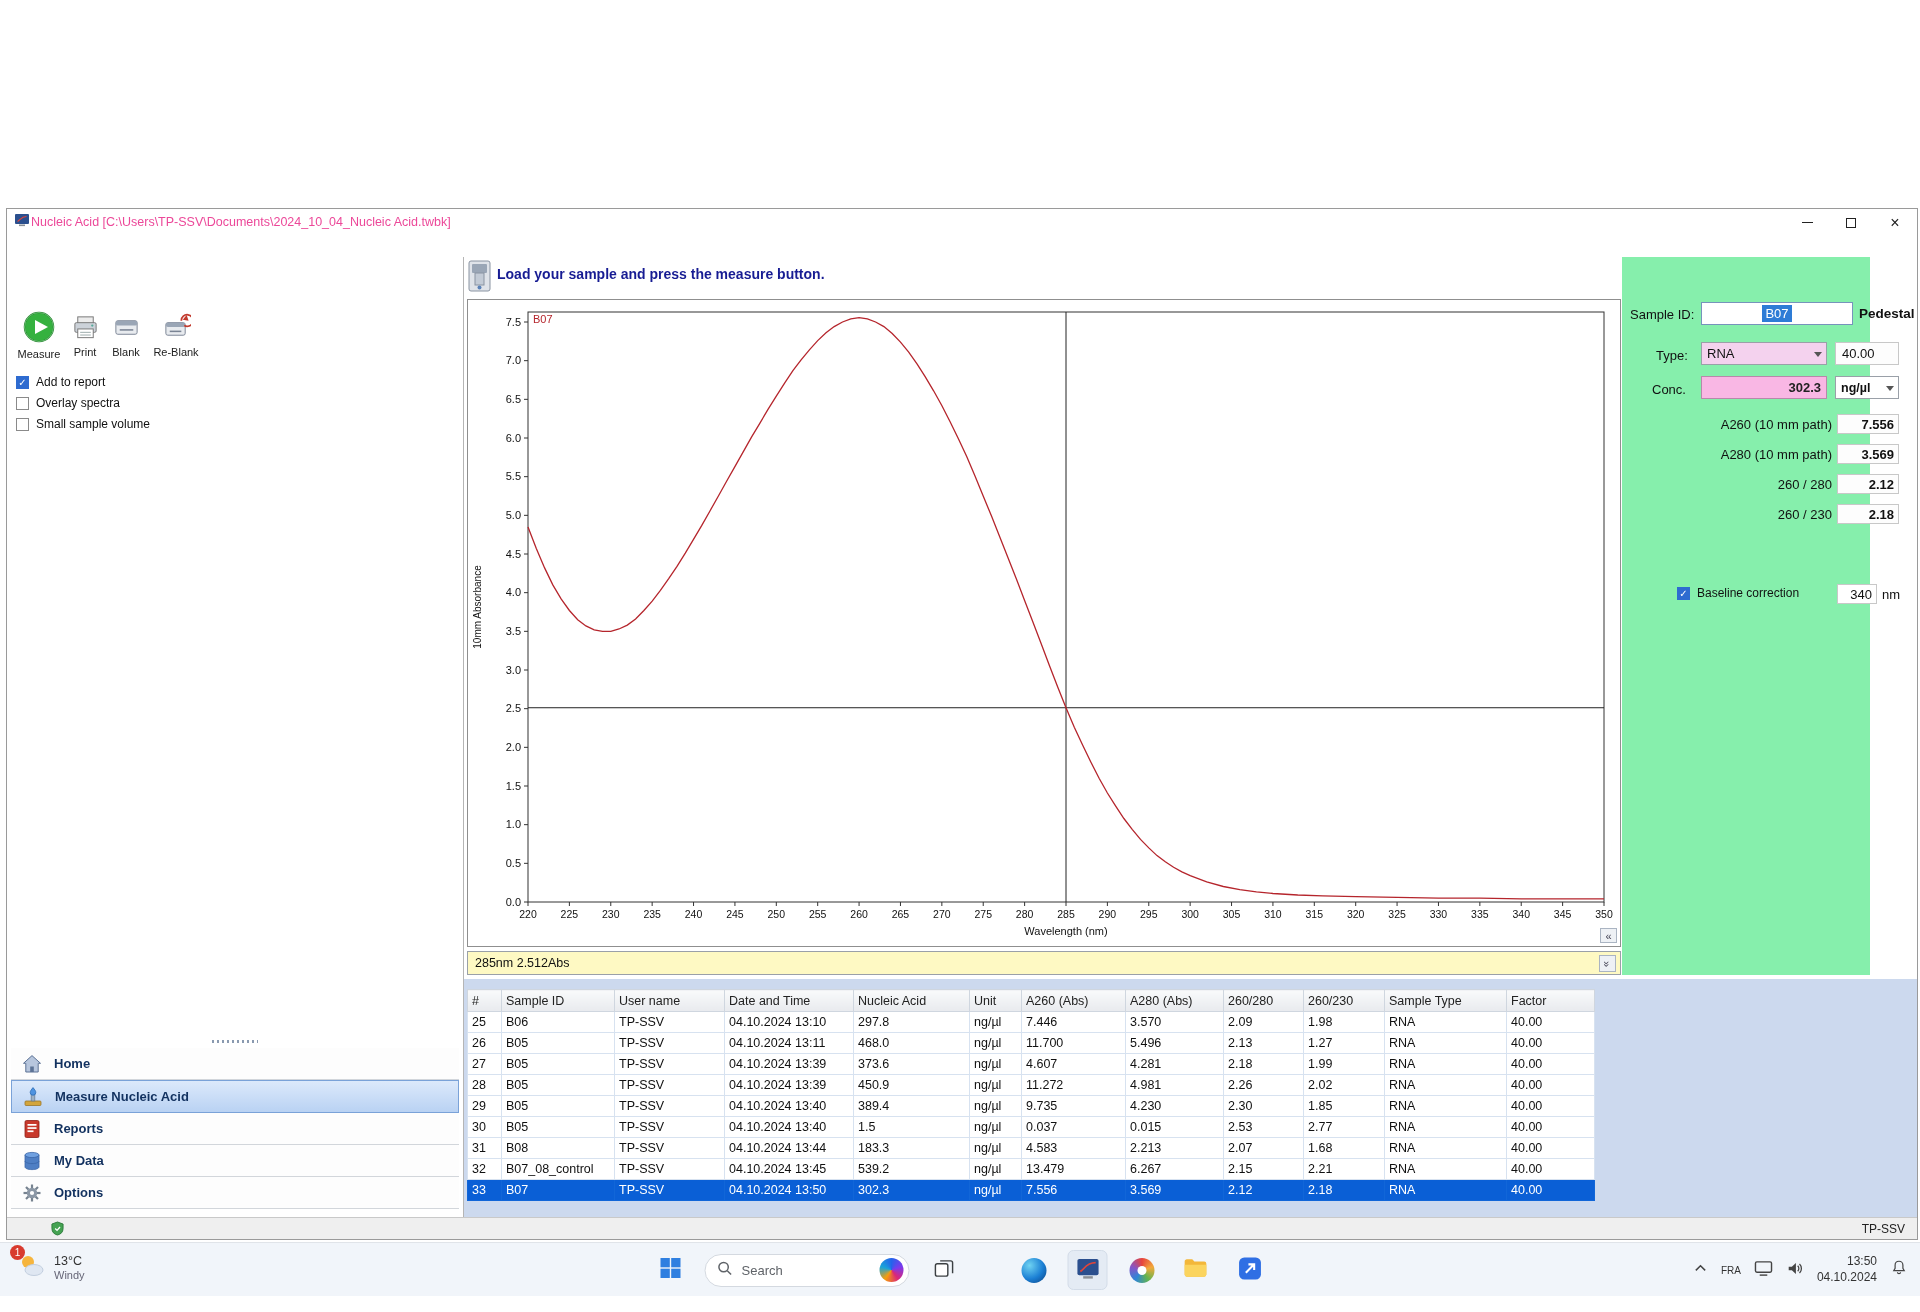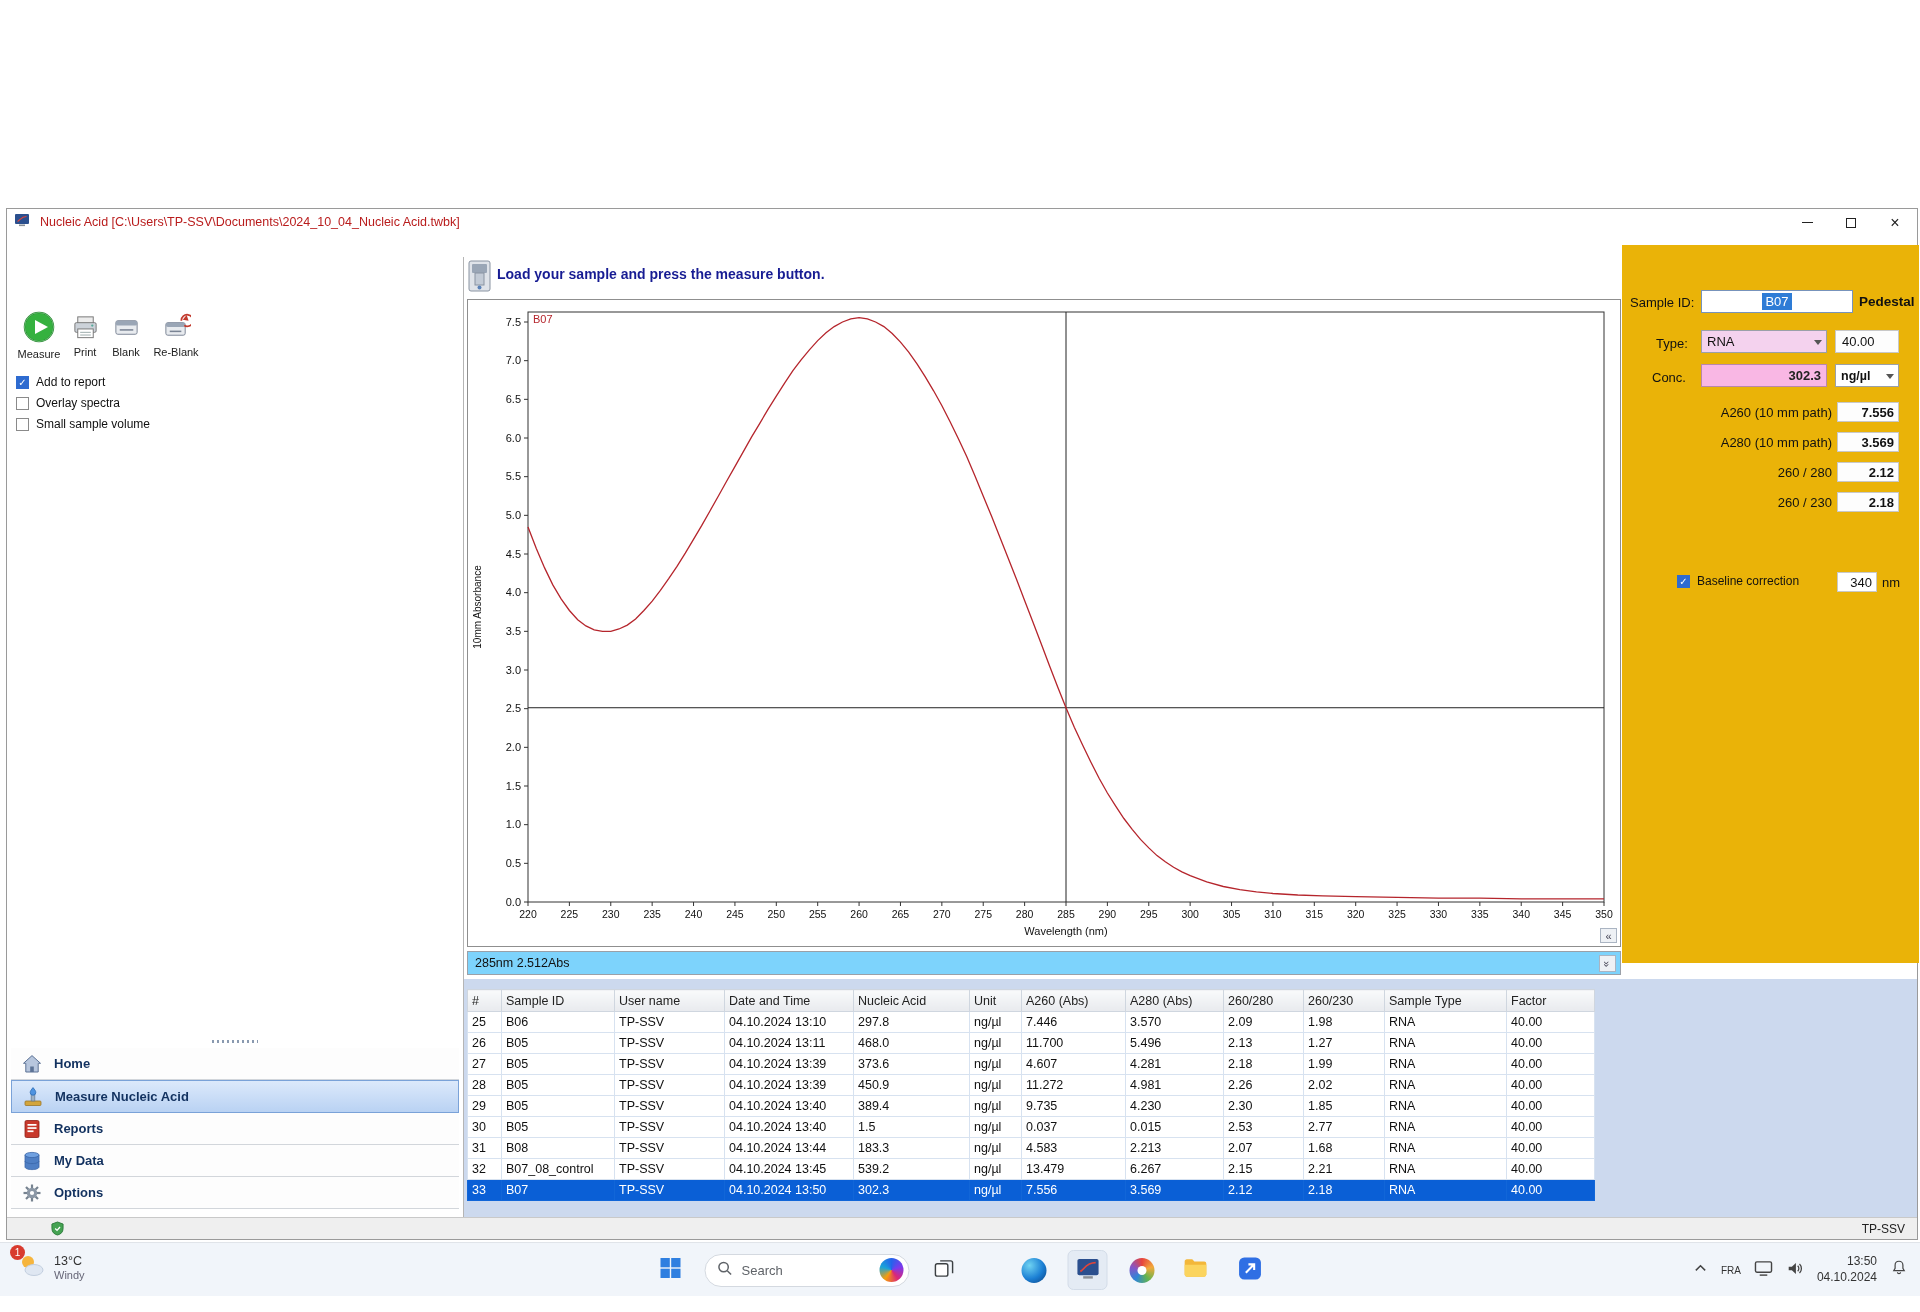--- a/index.html
+++ b/index.html
@@ -2,21 +2,21 @@
 <html><head>
 <meta charset="utf-8">
 <style>
 *{box-sizing:border-box;margin:0;padding:0}
 html,body{width:1920px;height:1312px}
 body{background:#fff;font-family:"Liberation Sans",sans-serif;position:relative;overflow:hidden;color:#111}
 
 
 #window{position:absolute;left:6px;top:208px;width:1912px;height:1032px;border:1px solid #9a9a9a;background:#fff}
 .titlebar{position:absolute;left:0;top:0;right:0;height:26px;background:#fff;display:flex;align-items:center;padding-left:7px}
-.title-text{font-size:12.5px;color:#b91c1c;margin-left:10px;white-space:nowrap}
+.title-text{font-size:12.5px;color:#ec4899;margin-left:1px;white-space:nowrap}
 .win-controls{position:absolute;right:0;top:0;height:27px;display:flex}
 .win-btn{width:44px;height:27px;display:flex;align-items:center;justify-content:center;color:#222;cursor:default}
 .minbar{width:11px;height:1px;background:#222}
 .maxbox{width:10px;height:10px;border:1px solid #222}
 .closex{font-size:16px;line-height:10px}
 .menubar{position:absolute;left:0;top:26px;right:0;height:22px;display:flex;align-items:center;padding-left:4px;background:#fff;border-bottom:1px solid #ececec}
 .menu-item{font-size:12.5px;color:#222;padding:2px 9px}
 
 
 .left-panel{position:absolute;left:0;top:48px;width:457px;bottom:22px;background:#fff;border-right:1px solid #b5b5b5}
@@ -38,26 +38,26 @@
 .nav-expander{position:absolute;left:432px;top:990px;width:18px;height:16px;font-size:13px;color:#33507c;display:flex;align-items:center;justify-content:center}
 
 
 .msg-icon{position:absolute;left:460px;top:50px}
 .msg-text{position:absolute;left:490px;top:57px;font-size:14px;font-weight:bold;color:#171c93;white-space:nowrap}
 
 
 #chart-box{position:absolute;left:460px;top:90px;width:1154px;height:648px;border:1px solid #8f8f8f;background:#fff}
 #spectrum-svg{display:block}
 .chart-corner-btn{position:absolute;right:3px;bottom:3px;width:17px;height:15px;border:1px solid #aab4c2;background:#eef1f5;font-size:11px;color:#445;display:flex;align-items:center;justify-content:center}
-.readout-bar{position:absolute;left:460px;top:742px;width:1154px;height:24px;border:1px solid #9aa0a8;background:#7dd3fc;display:flex;align-items:center;padding-left:7px;font-size:12.5px;color:#111}
+.readout-bar{position:absolute;left:460px;top:742px;width:1154px;height:24px;border:1px solid #9aa0a8;background:#fef9c3;display:flex;align-items:center;padding-left:7px;font-size:12.5px;color:#111}
 .readout-btn{position:absolute;right:4px;top:3px;width:17px;height:17px;border:1px solid #aab4c2;background:#eef1f5;display:flex;align-items:center;justify-content:center;font-size:11px;color:#445}
 .readout-btn span{display:inline-block;transform:rotate(90deg)}
 
 
-.right-panel{position:absolute;left:1615px;top:36px;width:297px;height:718px;background:#eab308}
+.right-panel{position:absolute;left:1615px;top:48px;width:248px;height:718px;background:#86efac}
 .rp-label{position:absolute;font-size:13px;color:#111;white-space:nowrap}
 .rp-label-r{position:absolute;font-size:13px;color:#111;white-space:nowrap;text-align:right;width:200px}
 .sample-id-input{position:absolute;left:79px;top:45px;width:152px;height:23px;border:1px solid #7793bb;background:#fff;display:flex;align-items:center;justify-content:center}
 .sample-id-input .sel{background:#2e7cd6;color:#fff;font-size:13px;padding:1px 3px}
 .pedestal{position:absolute;left:237px;top:49px;font-size:13.5px;font-weight:bold}
 .select-box{position:absolute;height:23px;border:1px solid #9aa0a8;background:#fff;font-size:13px;display:flex;align-items:center;padding:0 18px 0 5px}
 .select-box .arrow{position:absolute;right:4px;top:9px;width:0;height:0;border-left:4px solid transparent;border-right:4px solid transparent;border-top:5px solid #555}
 .vbox{position:absolute;width:62px;height:20px;background:#fdfdfd;border:1px solid #c8c8c8;font-size:13px;font-weight:bold;text-align:right;padding:2px 4px;color:#111}
 .factor-box{position:absolute;left:213px;top:85px;width:64px;height:23px;border:1px solid #c8c8c8;background:#fdfdfd;font-size:13px;padding:3px 6px}
 .conc-field{position:absolute;left:79px;top:119px;width:126px;height:23px;border:1px solid #b987ab;background:#f9b7e4;font-size:13px;font-weight:bold;text-align:right;padding:3px 5px;color:#222}

